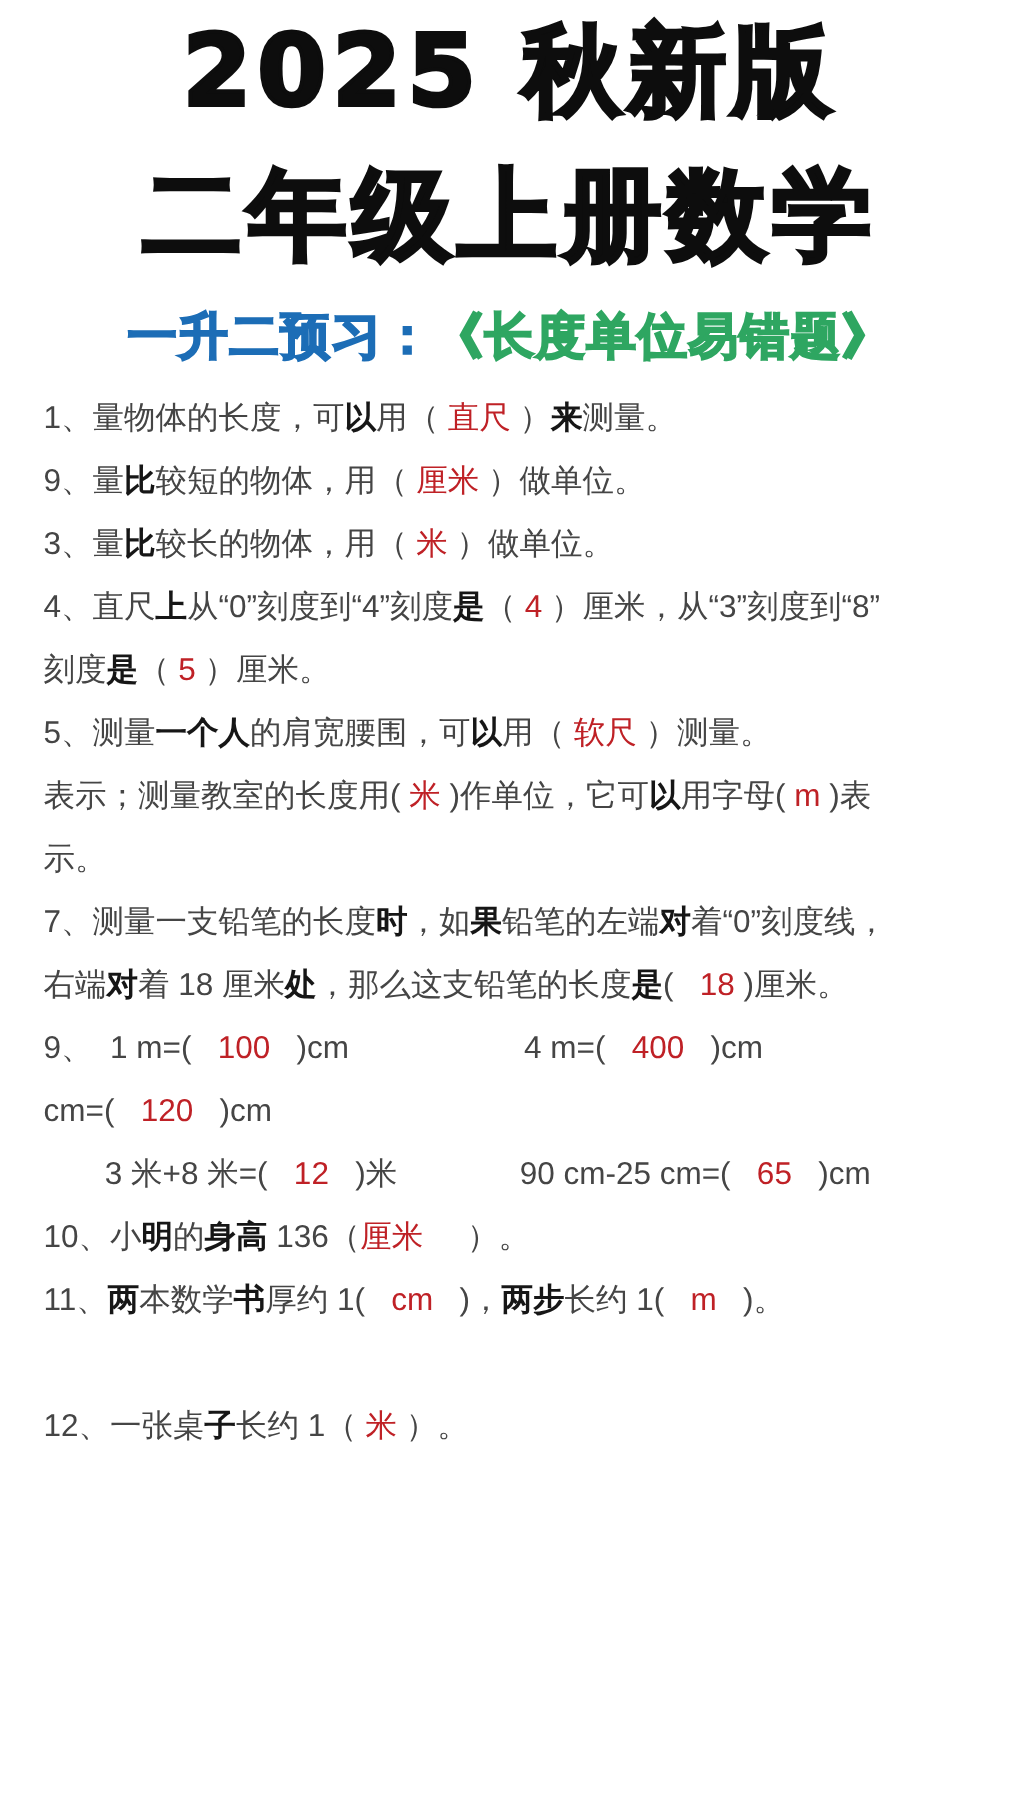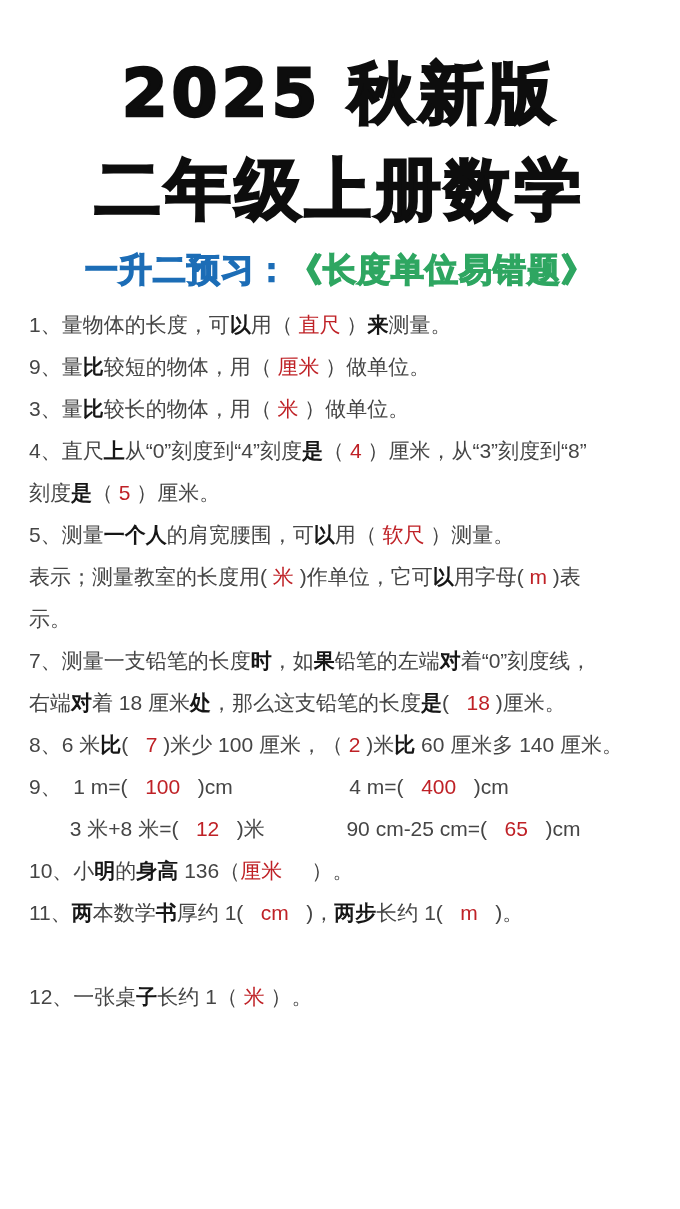--- a/index.html
+++ b/index.html
@@ -3,21 +3,21 @@
 <meta charset="utf-8">
 <style>
   html, body { margin: 0; padding: 0; }
   body {
     width: 680px;
     height: 1209px;
     background: #ffffff;
     overflow: hidden;
     font-family: "Liberation Sans", "DejaVu Sans", sans-serif;
   }
-  .titles { padding-top: 46px; text-align: center; }
+  .titles { text-align: center; }
   .title-line {
     font-family: "DejaVu Sans", "Liberation Sans", sans-serif;
     font-weight: 900;
     font-size: 66px;
     line-height: 96px;
     letter-spacing: 4px;
     color: var(--title-color);
     -webkit-text-stroke: 2.6px var(--title-color);
   }
   .subtitle {
@@ -74,24 +74,22 @@
     </div>
     <div class="q">
       <div class="line"><span>表示；测量教室的长度用( </span><span class="r">米</span><span> )作单位，它可</span><span class="b">以</span><span>用字母( </span><span class="r">m</span><span> )表</span></div>
       <div class="line"><span>示。</span></div>
     </div>
     <div class="q">
       <div class="line"><span>7、测量一支铅笔的长度</span><span class="b">时</span><span>，如</span><span class="b">果</span><span>铅笔的左端</span><span class="b">对</span><span>着“0”刻度线，</span></div>
       <div class="line"><span>右端</span><span class="b">对</span><span>着 18 厘米</span><span class="b">处</span><span>，那么这支铅笔的长度</span><span class="b">是</span><span>(   </span><span class="r">18</span><span> )厘米。</span></div>
     </div>
     <div class="q">
-      <div class="line"><span>8、6 米</span><span class="b">比</span><span>(   </span><span class="r">7</span><span> )米少 100 厘米，（ </span><span class="r">2</span><span> )米</span><span class="b">比</span><span> 60 厘米多 140 厘米。</span></div>
-    </div>
-    <div class="q">
       <div class="line"><span>9、  1 m=(   </span><span class="r">100</span><span>   )cm                    4 m=(   </span><span class="r">400</span><span>   )cm</span></div>
+      <div class="line"><span>cm=(   </span><span class="r">120</span><span>   )cm</span></div>
       <div class="line"><span>       3 米+8 米=(   </span><span class="r">12</span><span>   )米              90 cm-25 cm=(   </span><span class="r">65</span><span>   )cm</span></div>
     </div>
     <div class="q">
       <div class="line"><span>10、小</span><span class="b">明</span><span>的</span><span class="b">身高</span><span> 136（</span><span class="r">厘米</span><span>     ）。</span></div>
     </div>
     <div class="q">
       <div class="line"><span>11、</span><span class="b">两</span><span>本数学</span><span class="b">书</span><span>厚约 1(   </span><span class="r">cm</span><span>   )，</span><span class="b">两步</span><span>长约 1(   </span><span class="r">m</span><span>   )。</span></div>
     </div>
     <div class="q gap">
       <div class="line"><span>12、一张桌</span><span class="b">子</span><span>长约 1（ </span><span class="r">米</span><span> ）。</span></div>

